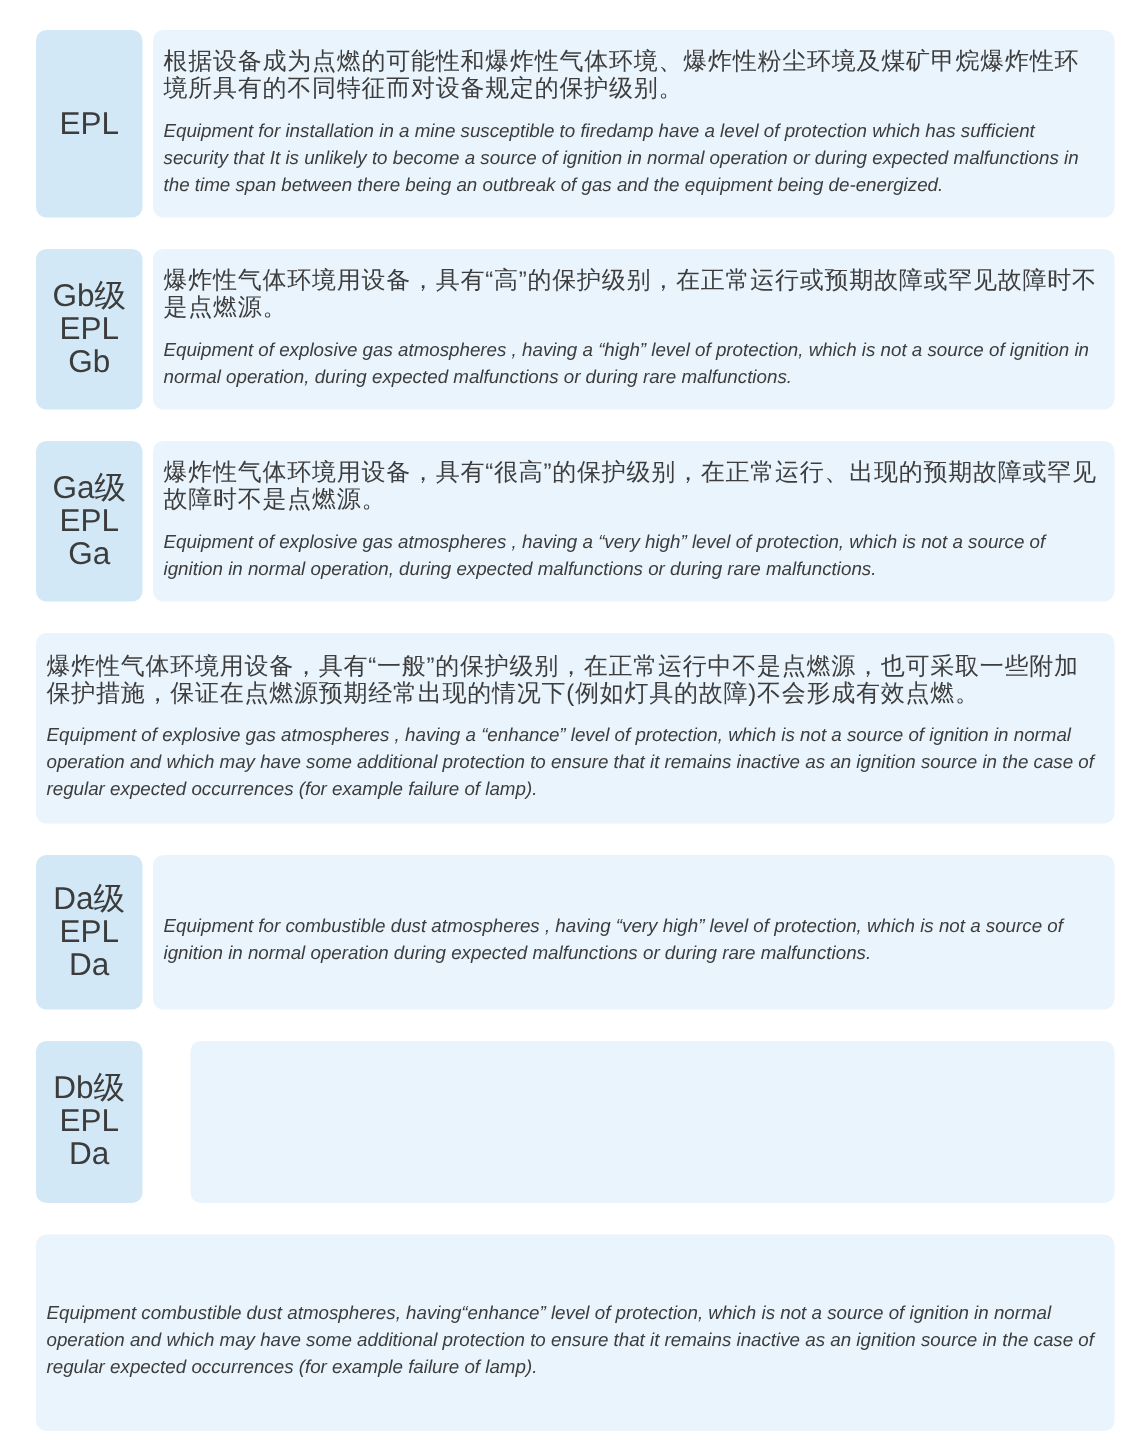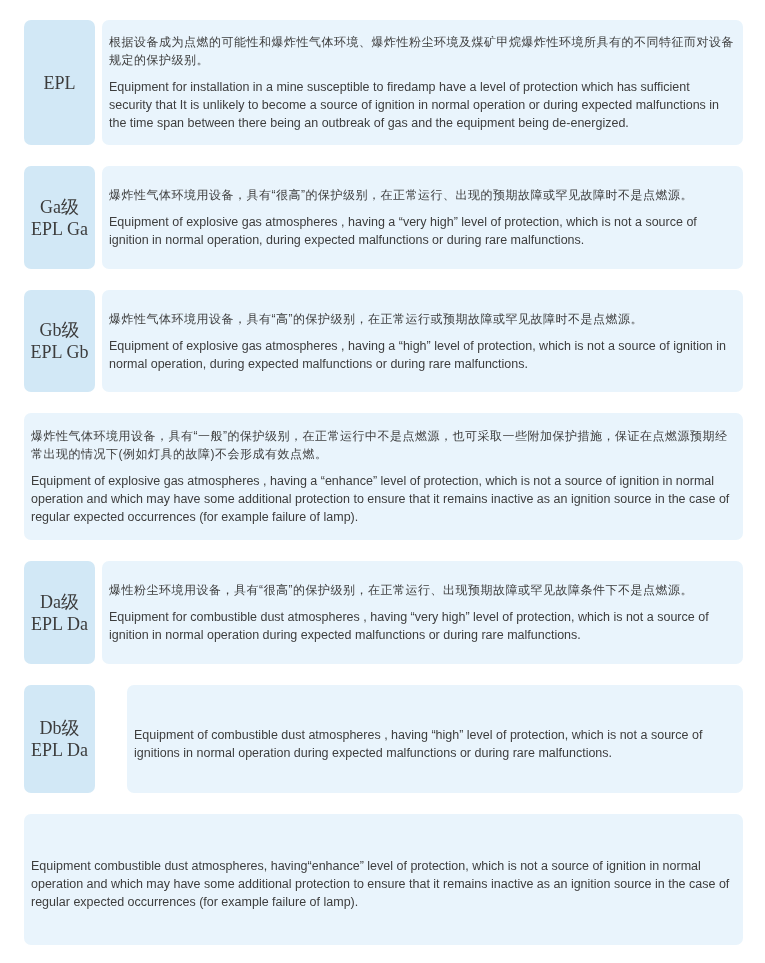--- a/index.html
+++ b/index.html
@@ -30,108 +30,106 @@
     width: 71px;
     flex: 0 0 71px;
     background: #d2e8f6;
     border-radius: 7px;
     display: flex;
     flex-direction: column;
     justify-content: center;
     align-items: center;
     text-align: center;
     color: #3c3c3c;
-    font-size: 18px;
+    font-size: 21px;
     line-height: 22px;
-    font-family: Liberation Serif, serif;
   }
   .content-box {
     flex: 1;
     background: #e9f4fc;
     border-radius: 7px;
     display: flex;
     flex-direction: column;
     justify-content: center;
     padding: 13px 9px 13px 7px;
     color: #3d3d3d;
   }
   .zh {
-    font-size: 12px;
+    font-size: 16px;
     line-height: 18px;
     letter-spacing: 0.5px;
   }
   .en {
     font-size: 12.5px;
     line-height: 18px;
     margin-top: 9px;
+    font-style: italic;
   }
 </style>
 </head>
 <body>
 
 <div class="page">
 
   <div class="row">
     <div class="label-box">
       <div>EPL</div>
       <div></div>
     </div>
     <div class="content-box">
       <p class="zh">根据设备成为点燃的可能性和爆炸性气体环境、爆炸性粉尘环境及煤矿甲烷爆炸性环境所具有的不同特征而对设备规定的保护级别。</p>
       <p class="en">Equipment for installation in a mine susceptible to firedamp have a level of protection which has sufficient security that It is unlikely to become a source of ignition in normal operation or during expected malfunctions in the time span between there being an outbreak of gas and the equipment being de-energized.</p>
     </div>
   </div>
 
   <div class="row">
     <div class="label-box">
+      <div>Gb级</div>
+      <div>EPL Gb</div>
+    </div>
+    <div class="content-box">
+      <p class="zh">爆炸性气体环境用设备，具有“高”的保护级别，在正常运行或预期故障或罕见故障时不是点燃源。</p>
+      <p class="en">Equipment of explosive gas atmospheres , having a “high” level of protection, which is not a source of ignition in normal operation, during expected malfunctions or during rare malfunctions.</p>
+    </div>
+  </div>
+
+  <div class="row">
+    <div class="label-box">
       <div>Ga级</div>
       <div>EPL Ga</div>
     </div>
     <div class="content-box">
       <p class="zh">爆炸性气体环境用设备，具有“很高”的保护级别，在正常运行、出现的预期故障或罕见故障时不是点燃源。</p>
       <p class="en">Equipment of explosive gas atmospheres , having a “very high” level of protection, which is not a source of ignition in normal operation, during expected malfunctions or during rare malfunctions.</p>
-    </div>
-  </div>
-
-  <div class="row">
-    <div class="label-box">
-      <div>Gb级</div>
-      <div>EPL Gb</div>
-    </div>
-    <div class="content-box">
-      <p class="zh">爆炸性气体环境用设备，具有“高”的保护级别，在正常运行或预期故障或罕见故障时不是点燃源。</p>
-      <p class="en">Equipment of explosive gas atmospheres , having a “high” level of protection, which is not a source of ignition in normal operation, during expected malfunctions or during rare malfunctions.</p>
     </div>
   </div>
 
   <div class="row">
     <div class="content-box">
       <p class="zh">爆炸性气体环境用设备，具有“一般”的保护级别，在正常运行中不是点燃源，也可采取一些附加保护措施，保证在点燃源预期经常出现的情况下(例如灯具的故障)不会形成有效点燃。</p>
       <p class="en">Equipment of explosive gas atmospheres , having a “enhance” level of protection, which is not a source of ignition in normal operation and which may have some additional protection to ensure that it remains inactive as an ignition source in the case of regular expected occurrences (for example failure of lamp).</p>
     </div>
   </div>
 
   <div class="row">
     <div class="label-box">
       <div>Da级</div>
       <div>EPL Da</div>
     </div>
     <div class="content-box">
-      <p class="zh">爆性粉尘环境用设备，具有“很高”的保护级别，在正常运行、出现预期故障或罕见故障条件下不是点燃源。</p>
       <p class="en">Equipment for combustible dust atmospheres , having “very high” level of protection, which is not a source of ignition in normal operation during expected malfunctions or during rare malfunctions.</p>
     </div>
   </div>
 
   <div class="row">
     <div class="label-box">
       <div>Db级</div>
       <div>EPL Da</div>
     </div>
     <div class="content-box">
-      <p class="en">Equipment of combustible dust atmospheres , having “high” level of protection, which is not a source of ignitions in normal operation during expected malfunctions or during rare malfunctions.</p>
     </div>
   </div>
 
   <div class="row">
     <div class="content-box">
       <p class="en">Equipment combustible dust atmospheres, having“enhance” level of protection, which is not a source of ignition in normal operation and which may have some additional protection to ensure that it remains inactive as an ignition source in the case of regular expected occurrences (for example failure of lamp).</p>
     </div>
   </div>
 
 </div>

